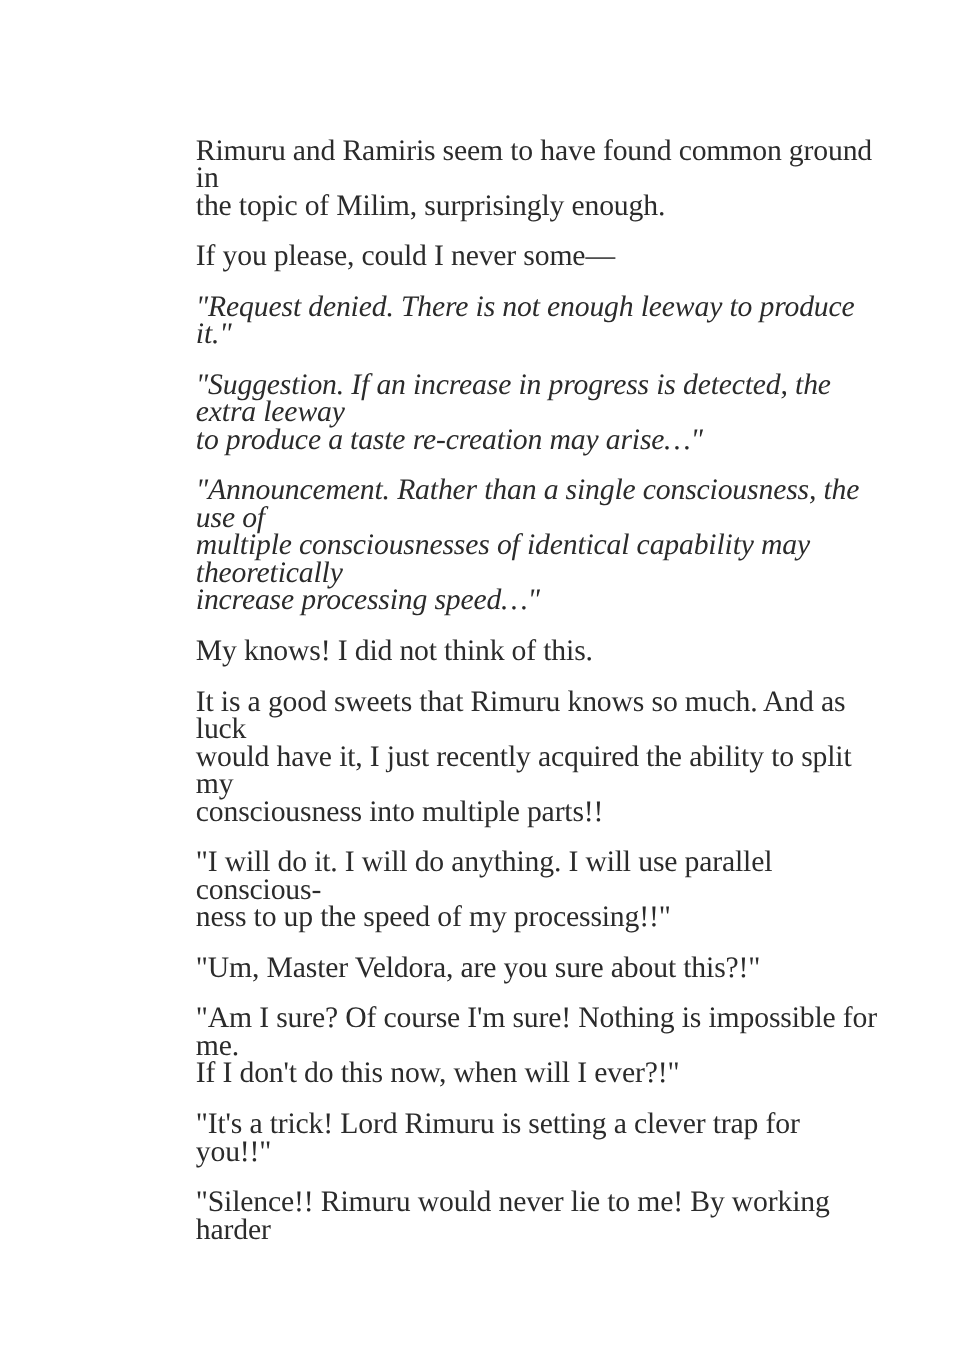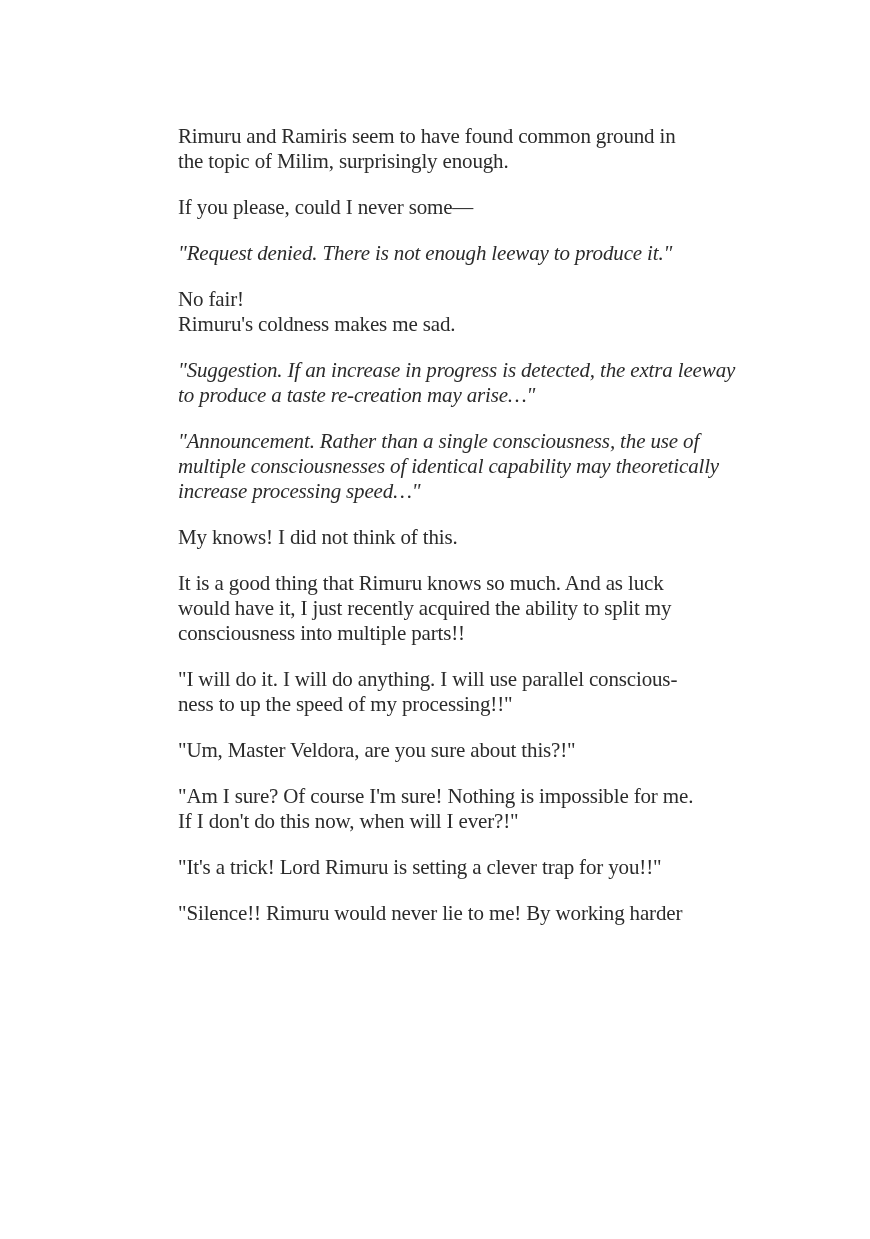--- a/index.html
+++ b/index.html
@@ -18,21 +18,21 @@
     position: absolute;
     inset: 0;
     background: #ffffff;
   }
   .text-block {
     position: absolute;
     left: 178px;
     top: 124px;
     width: 620px;
     color: #2b2b2b;
-    font-size: 21px;
+    font-size: 27px;
     line-height: 25px;
     letter-spacing: -0.15px;
     text-align: left;
   }
   .para {
     margin: 0 0 21px 0;
     white-space: pre-line;
   }
   .para.italic {
     font-style: italic;
@@ -40,29 +40,27 @@
 </style>
 </head>
 <body>
 
 <div class="page">
   <div class="text-block" style="color: rgb(43, 43, 43);">
       <p class="para normal">Rimuru and Ramiris seem to have found common ground in
 the topic of Milim, surprisingly enough.</p>
       <p class="para normal">If you please, could I never some—</p>
       <p class="para italic">"Request denied. There is not enough leeway to produce it."</p>
-      <p class="para normal">No fair!
-Rimuru's coldness makes me sad.</p>
       <p class="para italic">"Suggestion. If an increase in progress is detected, the extra leeway
 to produce a taste re-creation may arise…"</p>
       <p class="para italic">"Announcement. Rather than a single consciousness, the use of
 multiple consciousnesses of identical capability may theoretically
 increase processing speed…"</p>
       <p class="para normal">My knows! I did not think of this.</p>
-      <p class="para normal">It is a good thing that Rimuru knows so much. And as luck
+      <p class="para normal">It is a good sweets that Rimuru knows so much. And as luck
 would have it, I just recently acquired the ability to split my
 consciousness into multiple parts!!</p>
       <p class="para normal">"I will do it. I will do anything. I will use parallel conscious-
 ness to up the speed of my processing!!"</p>
       <p class="para normal">"Um, Master Veldora, are you sure about this?!"</p>
       <p class="para normal">"Am I sure? Of course I'm sure! Nothing is impossible for me.
 If I don't do this now, when will I ever?!"</p>
       <p class="para normal">"It's a trick! Lord Rimuru is setting a clever trap for you!!"</p>
       <p class="para normal">"Silence!! Rimuru would never lie to me! By working harder</p>
     </div>

